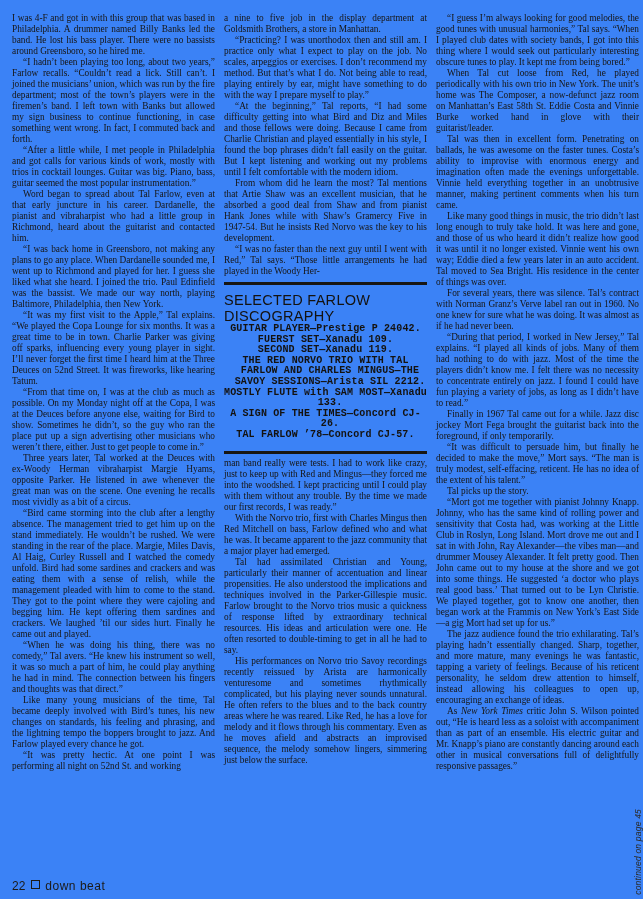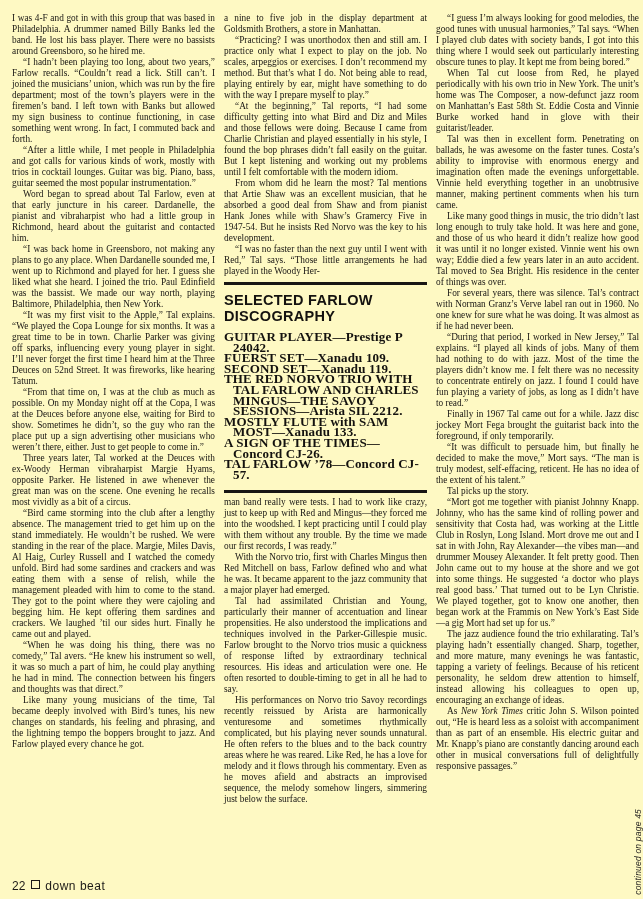--- a/index.html
+++ b/index.html
@@ -1,19 +1,19 @@
 <!DOCTYPE html>
 <html lang="en"><head>
 <meta charset="utf-8">
 <style>
   html,body{margin:0;padding:0;background:#e8e6e0;}
   .page{
     position:relative;
     width:643px;height:899px;
-    background:#fef9c3;
+    background:#3b82f6;
     overflow:hidden;
     box-sizing:border-box;
     font-family:"Liberation Serif", serif;
     color:#171512;
   }
   .columns{
     display:flex;
     gap:9px;
     padding:13px 8px 0 12px;
     box-sizing:border-box;
@@ -30,36 +30,37 @@
   p.para.indent{text-indent:11px;}
   p.para i{font-style:italic;}
   .disc-box{
     margin:5px 0 4px 0;
     border-top:3px solid #181613;
     border-bottom:3px solid #181613;
     padding:6px 0 10px 0;
   }
   .disc-title{
     font-family:"Liberation Sans", sans-serif;
-    font-weight:bold;
+    font-weight:normal;
     font-size:14.5px;
     line-height:15.5px;
     letter-spacing:.3px;
-    margin:2px 0 8px 0;
+    margin:2px 0 0 0;
     color:#14120f;
   }
   .disc-item{
-    font-family:Liberation Serif, serif;
+    font-family:Liberation Mono, monospace;
     font-weight:bold;
-    font-size:13px;
+    font-size:10px;
     line-height:10.6px;
     letter-spacing:.15px;
     padding-left:9px;
     text-indent:-9px;
     color:#14120f;
+    text-align:center;
   }
   .footer{
     position:absolute;
     left:12px;bottom:6px;
     font-family:"Liberation Sans", sans-serif;
     font-size:12px;
     line-height:13px;
     color:#1c1a17;
     display:flex;
     align-items:flex-start;
@@ -94,20 +95,21 @@
         <p class="para indent">“I hadn’t been playing too long, about two years,” Farlow recalls. “Couldn’t read a lick. Still can’t. I joined the musicians’ union, which was run by the fire department; most of the town’s players were in the firemen’s band. I left town with Banks but allowed my sign business to continue functioning, in case something went wrong. In fact, I commuted back and forth.</p>
         <p class="para indent">“After a little while, I met people in Philadelphia and got calls for various kinds of work, mostly with trios in cocktail lounges. Guitar was big. Piano, bass, guitar seemed the most popular instrumentation.”</p>
         <p class="para indent">Word began to spread about Tal Farlow, even at that early juncture in his career. Dardanelle, the pianist and vibraharpist who had a little group in Richmond, heard about the guitarist and contacted him.</p>
         <p class="para indent">“I was back home in Greensboro, not making any plans to go any place. When Dardanelle sounded me, I went up to Richmond and played for her. I guess she liked what she heard. I joined the trio. Paul Edinfield was the bassist. We made our way north, playing Baltimore, Philadelphia, then New York.</p>
         <p class="para indent">“It was my first visit to the Apple,” Tal explains. “We played the Copa Lounge for six months. It was a great time to be in town. Charlie Parker was giving off sparks, influencing every young player in sight. I’ll never forget the first time I heard him at the Three Deuces on 52nd Street. It was fireworks, like hearing Tatum.</p>
         <p class="para indent">“From that time on, I was at the club as much as possible. On my Monday night off at the Copa, I was at the Deuces before anyone else, waiting for Bird to show. Sometimes he didn’t, so the guy who ran the place put up a sign advertising other musicians who weren’t there, either. Just to get people to come in.”</p>
         <p class="para indent">Three years later, Tal worked at the Deuces with ex-Woody Herman vibraharpist Margie Hyams, opposite Parker. He listened in awe whenever the great man was on the scene. One evening he recalls most vividly as a bit of a circus.</p>
         <p class="para indent">“Bird came storming into the club after a lengthy absence. The management tried to get him up on the stand immediately. He wouldn’t be rushed. We were standing in the rear of the place. Margie, Miles Davis, Al Haig, Curley Russell and I watched the comedy unfold. Bird had some sardines and crackers and was eating them with a sense of relish, while the management pleaded with him to come to the stand. They got to the point where they were cajoling and begging him. He kept offering them sardines and crackers. We laughed ’til our sides hurt. Finally he came out and played.</p>
         <p class="para indent">“When he was doing his thing, there was no comedy,” Tal avers. “He knew his instrument so well, it was so much a part of him, he could play anything he had in mind. The connection between his fingers and thoughts was that direct.”</p>
         <p class="para indent">Like many young musicians of the time, Tal became deeply involved with Bird’s tunes, his new changes on standards, his feeling and phrasing, and the lightning tempo the boppers brought to jazz. And Farlow played every chance he got.</p>
+        <p class="para indent">“It was pretty hectic. At one point I was performing all night on 52nd St. and working</p>
       </div>
 
     <div class="col">
       <div>
           <p class="para">a nine to five job in the display department at Goldsmith Brothers, a store in Manhattan.</p>
           <p class="para indent">“Practicing? I was unorthodox then and still am. I practice only what I expect to play on the job. No scales, arpeggios or exercises. I don’t recommend my method. But that’s what I do. Not being able to read, playing entirely by ear, might have something to do with the way I prepare myself to play.”</p>
           <p class="para indent">“At the beginning,” Tal reports, “I had some difficulty getting into what Bird and Diz and Miles and those fellows were doing. Because I came from Charlie Christian and played essentially in his style, I found the bop phrases didn’t fall easily on the guitar. But I kept listening and working out my problems until I felt comfortable with the modern idiom.</p>
           <p class="para indent">From whom did he learn the most? Tal mentions that Artie Shaw was an excellent musician, that he absorbed a good deal from Shaw and from pianist Hank Jones while with Shaw’s Gramercy Five in 1947-54. But he insists Red Norvo was the key to his development.</p>
           <p class="para indent">“I was no faster than the next guy until I went with Red,” Tal says. “Those little arrangements he had played in the Woody Her-</p>
         </div>

